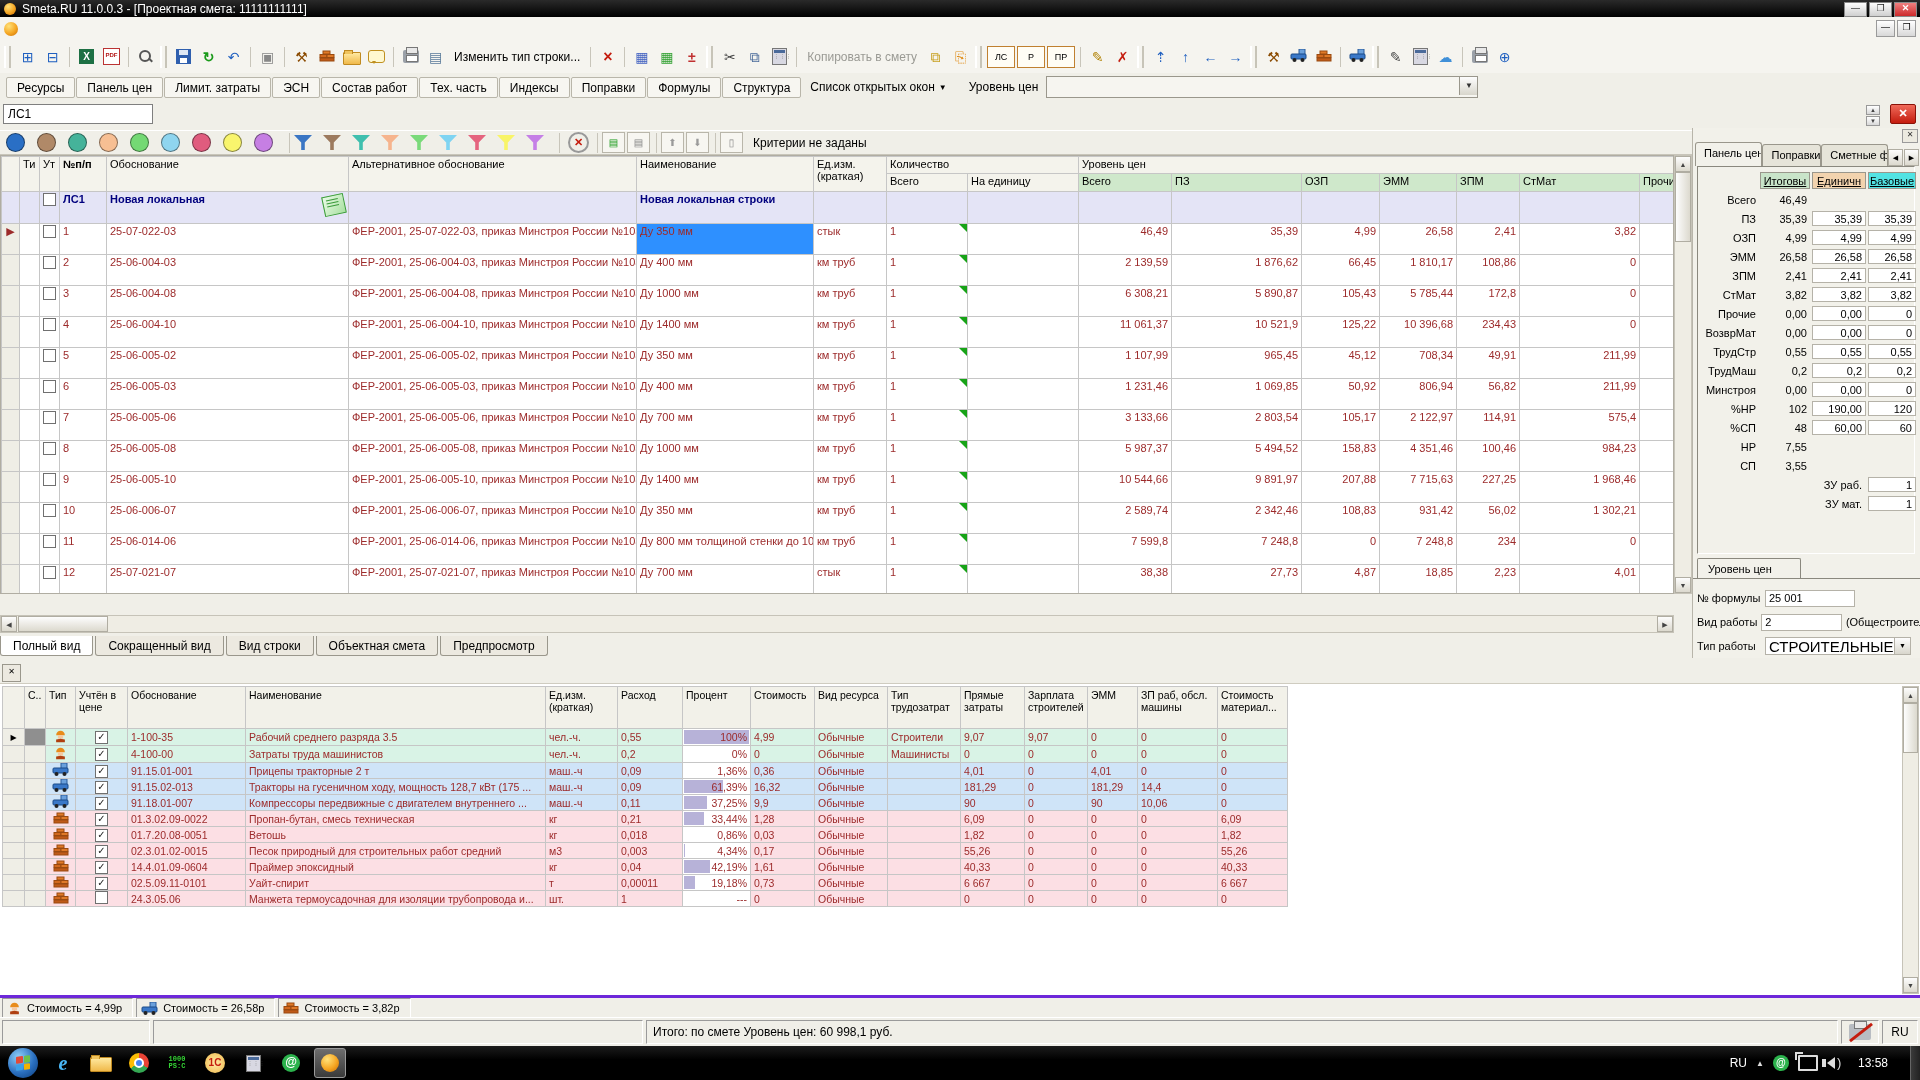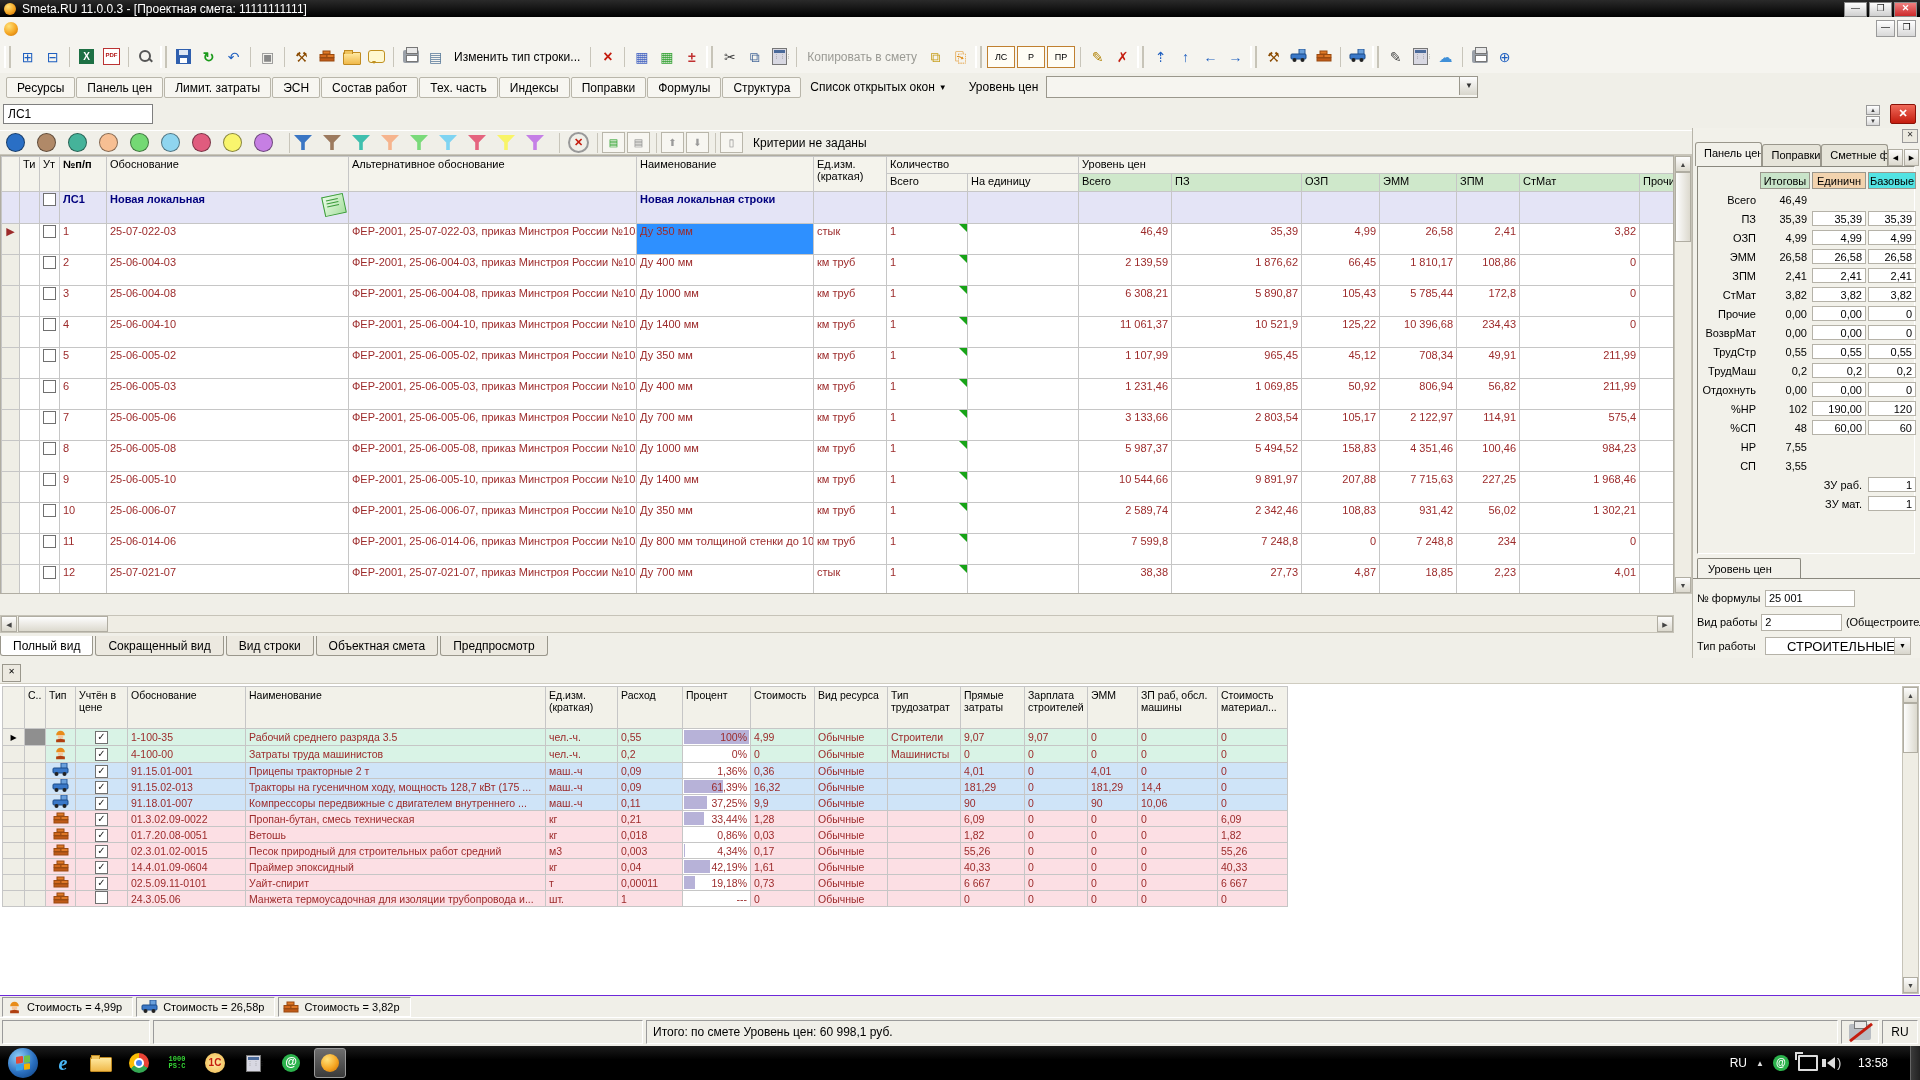--- a/index.html
+++ b/index.html
@@ -110,21 +110,21 @@
   .prow .spacer{}
   .prow .span3{grid-column:1 / span 3;text-align:right;padding-right:4px;white-space:nowrap;}
   .level-tab{position:absolute;left:4px;top:430px;width:104px;height:21px;border:1px solid #8a887e;border-bottom:1px solid #f2f1ea;background:#f2f1ea;font-size:11px;padding:4px 0 0 10px;box-sizing:border-box;border-radius:2px 2px 0 0;}
   .level-line{position:absolute;left:0px;top:450px;width:228px;height:1px;background:#8a887e;}
   .pform{position:absolute;left:4px;top:458px;width:224px;font-size:11px;}
   .pform .frow{display:flex;align-items:center;height:24px;}
   .pform .flabel{width:68px;white-space:nowrap;}
   .pform .finput{background:#fff;border:1px solid #b5b2a8;height:17px;padding:1px 3px;box-sizing:border-box;}
   .pform .fnote{margin-left:4px;white-space:nowrap;overflow:hidden;}
   .pselect{display:flex;align-items:center;background:#fff;border:1px solid #b5b2a8;height:18px;width:146px;box-sizing:border-box;}
-  .pselect .val{flex:1;padding:0 21px;font-size:13px;white-space:nowrap;overflow:hidden;}
+  .pselect .val{flex:1;padding:0 3px;font-size:15px;white-space:nowrap;overflow:hidden;}
   .pselect .arr{width:15px;height:16px;background:linear-gradient(#fdfdfd,#d8d6cc);border-left:1px solid #b5b2a8;font-size:7px;text-align:center;line-height:15px;}
   
   .bottom-panel{position:absolute;left:0;top:658px;width:1920px;height:359px;background:#fff;}
   .bottom-tabs{position:absolute;left:0;top:0;width:1920px;height:26px;background:#f0efe8;border-bottom:1px solid #cfccc0;display:flex;align-items:flex-end;padding-left:2px;box-sizing:border-box;}
   .btclose{width:17px;height:16px;border:1px solid #9a978c;background:#ece9e0;font-size:8px;text-align:center;line-height:14px;margin:0 6px 1px 0;}
   .btab{height:22px;padding:4px 12px 0 12px;border:1px solid #9a978c;border-bottom:none;border-radius:3px 3px 0 0;background:#ece9e0;font-size:12px;margin-right:2px;box-sizing:border-box;white-space:nowrap;}
   .btab.active{background:#fff;height:25px;}
   
   .res-wrap{position:absolute;left:2px;top:28px;width:1286px;}
   table.res{border-collapse:collapse;table-layout:fixed;width:1285px;}
@@ -135,21 +135,21 @@
   tr.k-machine td{background:#cfe4f8;}
   tr.k-material td{background:#fcdfe4;}
   table.res td.mark{background:#efeee6;color:#000;text-align:center;font-size:8px;padding:0;}
   table.res td.mark.cur{background:#8f8f8f;}
   table.res td.ctr{text-align:center;padding:0;}
   table.res td.pct{background:#fff;position:relative;padding:0;}
   .pbar{position:absolute;left:1px;top:1px;bottom:1px;background:#b7b2d8;}
   .ptxt{position:relative;display:block;text-align:right;padding-right:3px;}
   .res-vscroll{position:absolute;left:1902px;top:28px;width:17px;height:308px;background:#efede4;border:1px solid #c6c3b8;box-sizing:border-box;}
   
-  .legend{position:absolute;left:0;top:337px;width:1920px;height:22px;background:#f0efe8;border-top:1px solid #6d28d9;display:flex;align-items:center;padding-left:2px;box-sizing:border-box;}
+  .legend{position:absolute;left:0;top:337px;width:1920px;height:22px;background:#f0efe8;border-top:3px solid #6d28d9;display:flex;padding-left:2px;box-sizing:border-box;}
   .lpanel{display:flex;align-items:center;gap:5px;height:18px;border:1px solid;border-color:#9a9a9a #fff #fff #9a9a9a;padding:0 10px 0 4px;margin-right:3px;font-size:11px;background:#f0efe8;white-space:nowrap;}
   
   .statusbar{position:absolute;left:0;top:1017px;width:1920px;height:29px;background:#f0efe8;border-top:1px solid #fff;display:flex;align-items:stretch;padding:2px;box-sizing:border-box;gap:3px;}
   .spanel{border:1px solid;border-color:#9a9a9a #fff #fff #9a9a9a;display:flex;align-items:center;padding:0 6px;font-size:12px;box-sizing:border-box;}
   .ic-noprint{position:relative;width:22px;height:16px;background:#b8bcc2;border-radius:2px;}
   .ic-noprint::before{content:"";position:absolute;left:5px;top:-3px;width:11px;height:6px;background:#e8e8e8;border:1px solid #777;}
   .ic-noprint::after{content:"";position:absolute;left:-2px;top:7px;width:28px;height:3px;background:#c41c0e;transform:rotate(-38deg);}
   
   .taskbar{position:absolute;left:0;top:1046px;width:1920px;height:34px;background:linear-gradient(#1c1c1c,#000 40%,#000);display:flex;align-items:center;}
   .orb{width:30px;height:30px;border-radius:50%;background:radial-gradient(circle at 35% 30%,#8fd0f8,#2a6fc0 55%,#0a3a77);margin:0 10px 0 8px;display:flex;align-items:center;justify-content:center;flex:0 0 auto;}
@@ -765,21 +765,21 @@
     <div class="ptabs" id="price-tabs">
         <span class="ptab active">Панель цен</span>
         <span class="ptab">Поправки</span>
         <span class="ptab">Сметные ф</span>
         <span class="ptab-arrows">
           <div>◀</div>
           <div>▶</div>
         </span>
       </div>
     <div class="pbox">
-      <div class="prow" style="height:20px;">
+      <div class="prow" style="height:20px;text-decoration:underline;">
         <span class="spacer"></span>
         <span class="phead" style="background:#c9e4c9;">Итоговы</span>
         <span class="phead" style="background:#f2d3ae;">Единичн</span>
         <span class="phead" style="background:#52e3e3;">Базовые</span>
       </div>
       <div id="price-rows">
           <div class="prow">
             <span class="plabel">Всего</span>
             <span class="pval">46,49</span>
             <span class="pval"></span>
@@ -833,21 +833,21 @@
             <span class="pboxval">0,55</span>
             <span class="pboxval">0,55</span>
           </div>
           <div class="prow">
             <span class="plabel">ТрудМаш</span>
             <span class="pval">0,2</span>
             <span class="pboxval">0,2</span>
             <span class="pboxval">0,2</span>
           </div>
           <div class="prow">
-            <span class="plabel">Отдохнуть</span>
+            <span class="plabel">Минстроя</span>
             <span class="pval">0,00</span>
             <span class="pboxval">0,00</span>
             <span class="pboxval">0</span>
           </div>
           <div class="prow">
             <span class="plabel">%НР</span>
             <span class="pval">102</span>
             <span class="pboxval">190,00</span>
             <span class="pboxval">120</span>
           </div>

